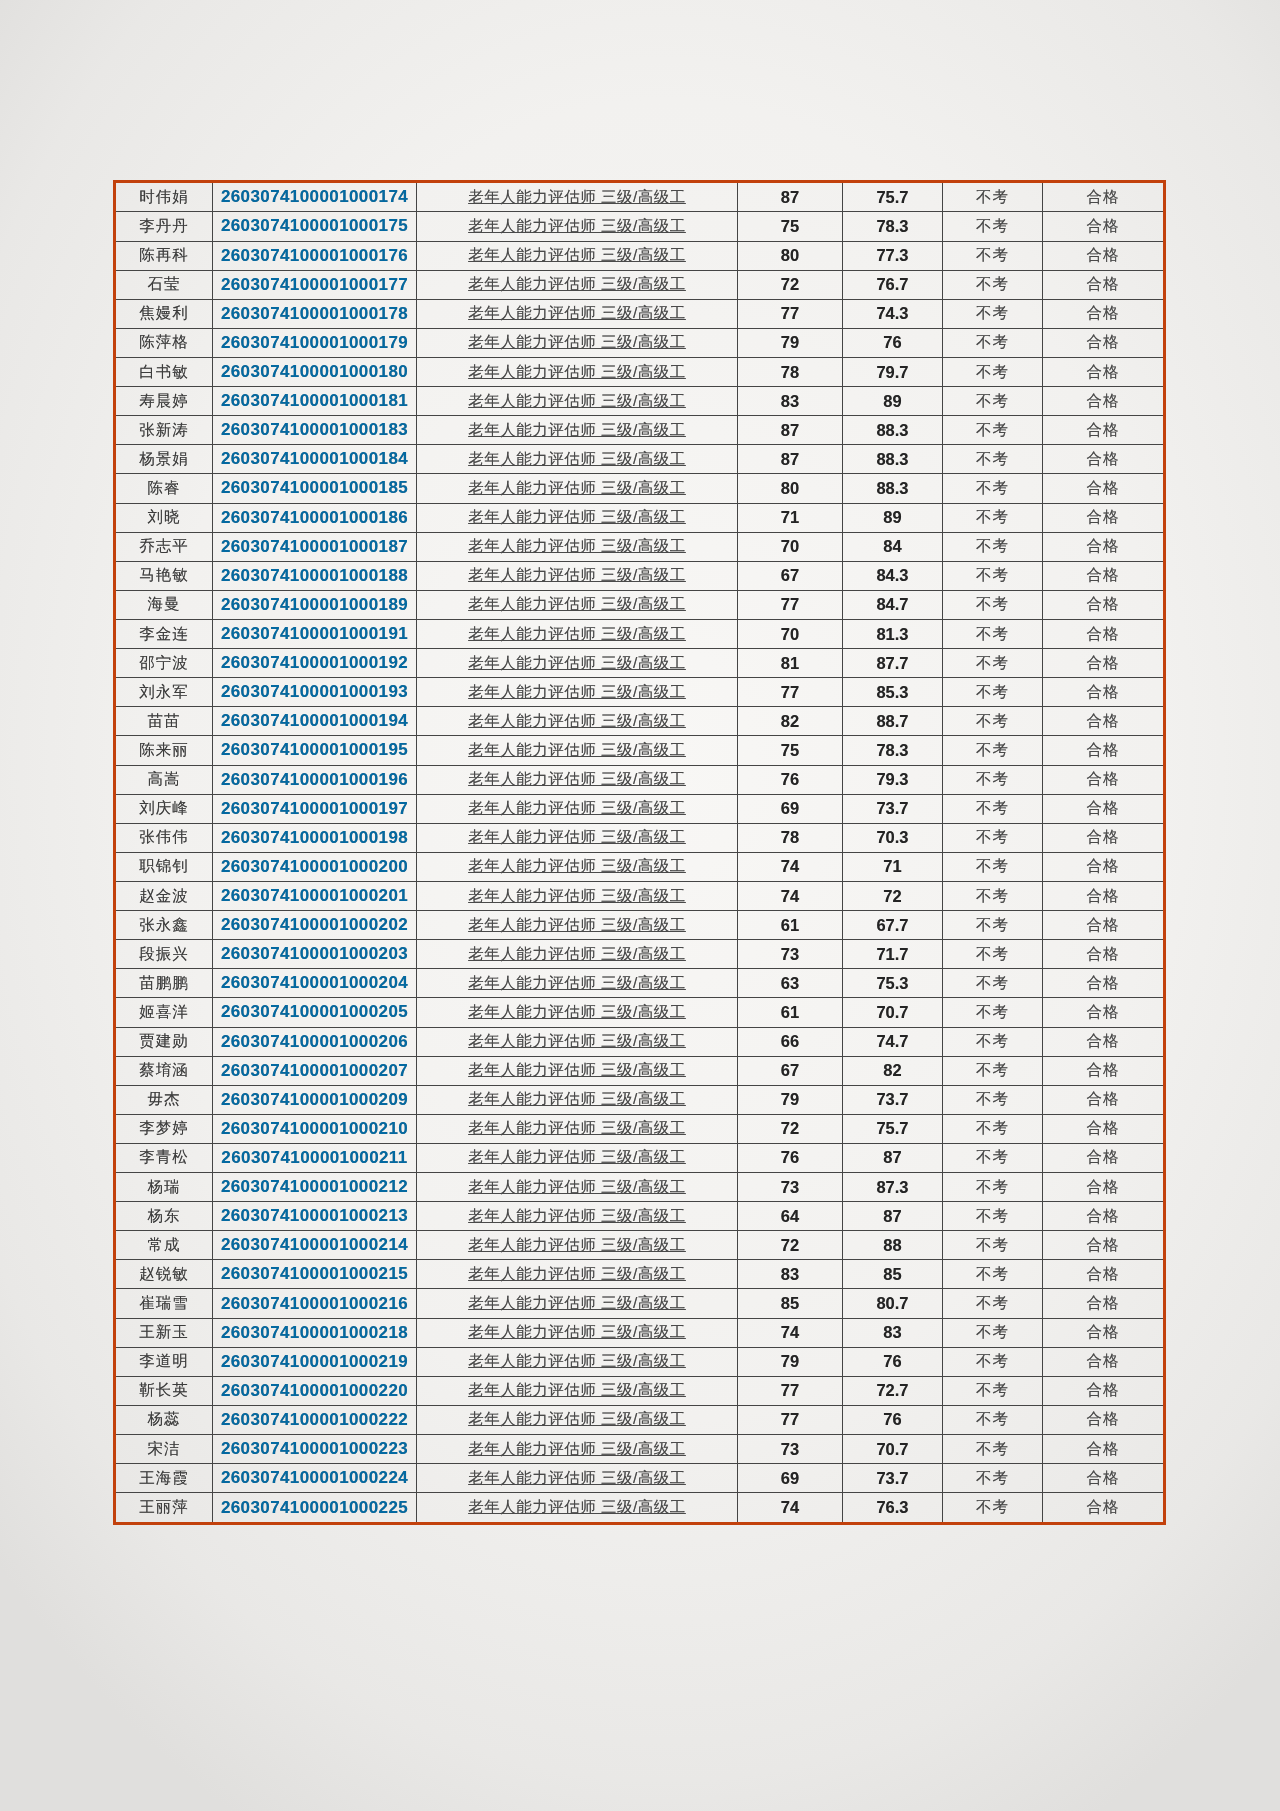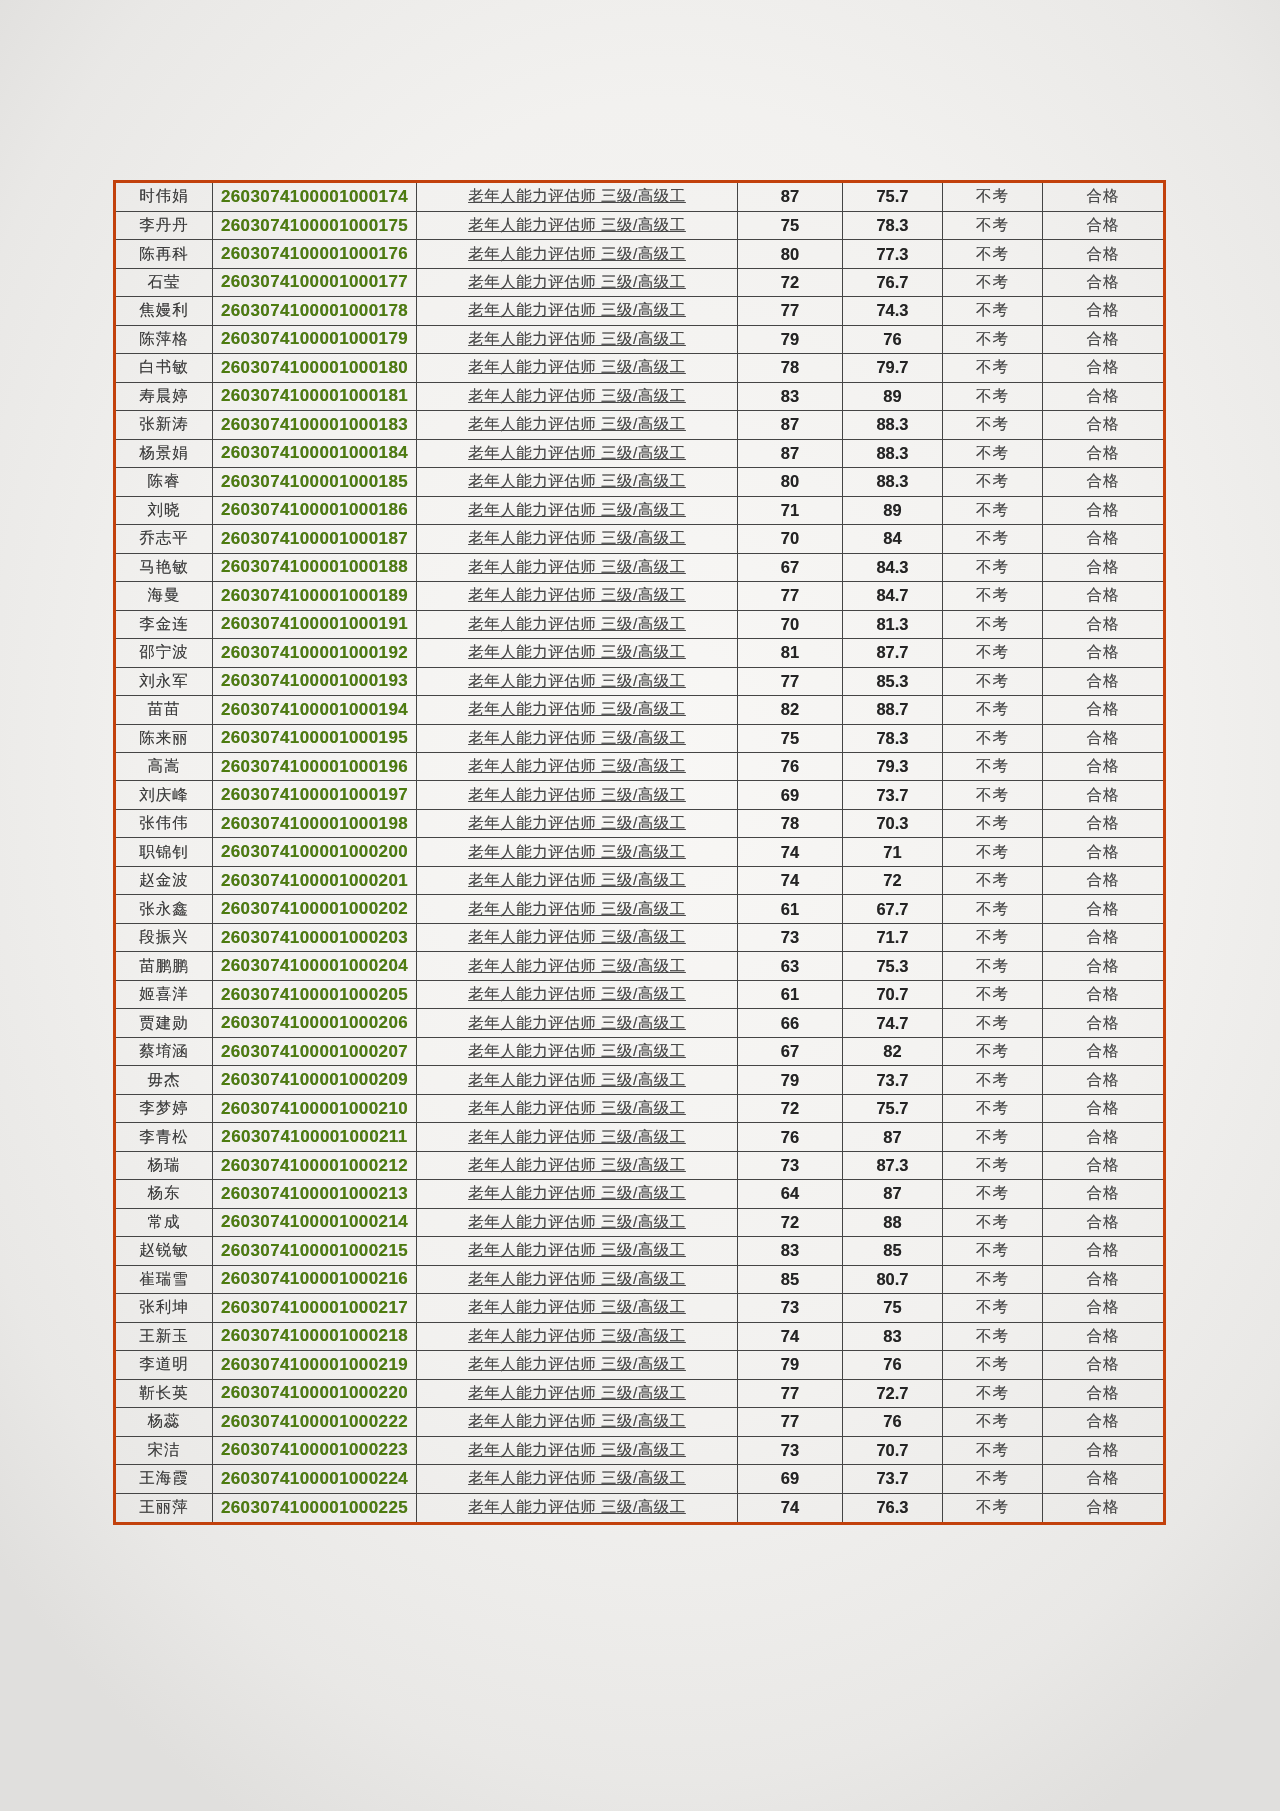--- a/index.html
+++ b/index.html
@@ -16,21 +16,21 @@
     border: 3px solid #c2410c;
     margin-top: 28px;
   }
   table.results td {
     border: 1.8px solid #454545;
     padding: 0; text-align: center; vertical-align: middle;
     white-space: nowrap; overflow: hidden;
     text-shadow: 0 0 0.6px rgba(70,70,70,0.55);
   }
   td.c-name  { font-size: 15.5px; color: #3d3d3d; letter-spacing: 1px; }
-  td.c-id    { font-size: 17px; font-weight: bold; color: #4d7c0f; letter-spacing: 0.4px; }
+  td.c-id    { font-size: 17px; font-weight: bold; color: #0369a1; letter-spacing: 0.4px; }
   td.c-occ   { font-size: 15.5px; color: #4a4a4a; letter-spacing: 0.5px; text-decoration: underline; }
   td.c-score { font-size: 16.5px; font-weight: bold; color: #242424; }
   td.c-gray  { font-size: 15.5px; color: #4a4a4a; letter-spacing: 1px; }
 </style>
 </head>
 <body>
 
 <div class="page-sheet">
   <table class="results">
     <colgroup>
@@ -388,29 +388,20 @@
         <tr>
           <td class="c-name">崔瑞雪</td>
           <td class="c-id">2603074100001000216</td>
           <td class="c-occ">老年人能力评估师 三级/高级工</td>
           <td class="c-score">85</td>
           <td class="c-score">80.7</td>
           <td class="c-gray">不考</td>
           <td class="c-gray">合格</td>
         </tr>
         <tr>
-          <td class="c-name">张利坤</td>
-          <td class="c-id">2603074100001000217</td>
-          <td class="c-occ">老年人能力评估师 三级/高级工</td>
-          <td class="c-score">73</td>
-          <td class="c-score">75</td>
-          <td class="c-gray">不考</td>
-          <td class="c-gray">合格</td>
-        </tr>
-        <tr>
           <td class="c-name">王新玉</td>
           <td class="c-id">2603074100001000218</td>
           <td class="c-occ">老年人能力评估师 三级/高级工</td>
           <td class="c-score">74</td>
           <td class="c-score">83</td>
           <td class="c-gray">不考</td>
           <td class="c-gray">合格</td>
         </tr>
         <tr>
           <td class="c-name">李道明</td>

